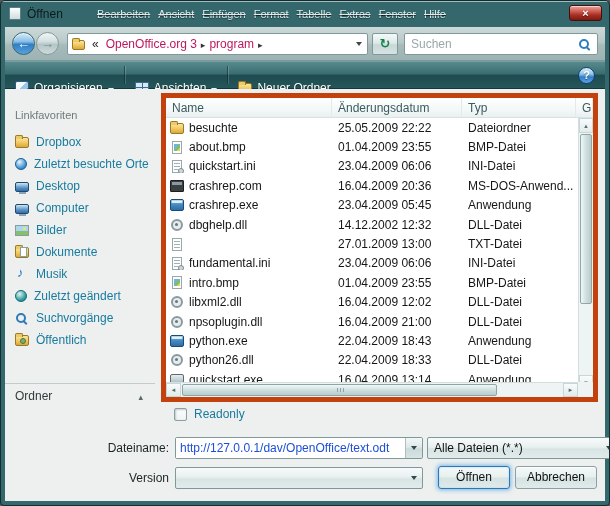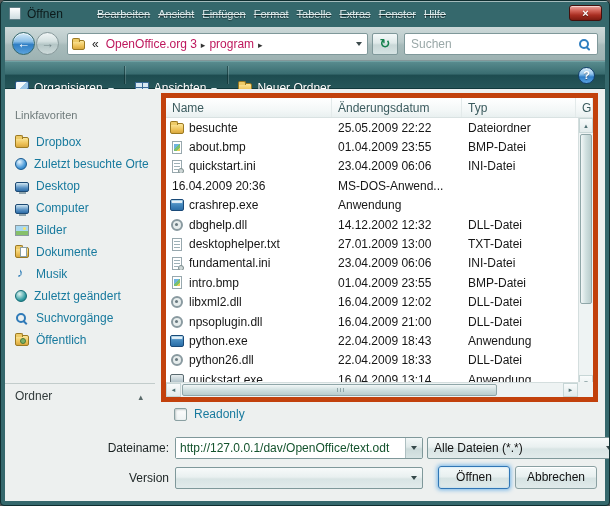--- a/index.html
+++ b/index.html
@@ -183,21 +183,21 @@
   
   .readonly-row { position:absolute; left:169px; top:318px; display:flex; align-items:center; gap:7px; }
   .checkbox { width:13px; height:13px; background:linear-gradient(#fdfdfd,#eef3f3);
     border:1px solid #8aa0a2; border-radius:2px; box-shadow:inset 1px 1px 2px rgba(90,110,112,.35); }
   .readonly-label { color:#187a9e; }
   .field-label { position:absolute; width:164px; text-align:right; color:#1c2424; }
   .filename-label { top:352px; left:0; }
   .version-label { top:382px; left:0; }
   .filename-combo { position:absolute; left:170px; top:348px; width:248px; height:22px; display:flex;
     background:#fff; border:1px solid #7f989a; border-radius:2px; }
-  .filename-input { flex:1; border:0; outline:0; font:inherit; padding:0 4px; color:#14532d; min-width:0; }
+  .filename-input { flex:1; border:0; outline:0; font:inherit; padding:0 4px; color:#1d4ed8; min-width:0; }
   .combo-drop { width:17px; border-left:1px solid #aebfc1; flex:none;
     background:linear-gradient(#f2f7f7,#dfe9e9 45%,#cbdada 55%,#d8e4e4);
     display:flex; align-items:center; justify-content:center; }
   .combo-drop::before, .combo-arrow::before { content:""; border-left:3.5px solid transparent;
     border-right:3.5px solid transparent; border-top:4px solid #35484a; }
   .glass-combo { position:absolute; height:22px; border:1px solid #7f989a; border-radius:2px;
     background:linear-gradient(#f7fafa,#e9f0f0 45%,#d8e4e4 55%,#e2ebeb);
     display:flex; align-items:center; }
   .filetype-combo { left:422px; top:348px; width:191px; }
   .version-combo { left:170px; top:378px; width:248px; }
@@ -379,48 +379,52 @@
             <div class="cell name">
               <span class="ic ini-file-icon"></span>
               <span>quickstart.ini</span>
             </div>
             <div class="cell">23.04.2009 06:06</div>
             <div class="cell">INI-Datei</div>
             <div class="cell"></div>
           </div>
 
           <div class="row">
+            <div class="cell name">
+              <span class="ic msdos-file-icon"></span>
+              <span>crashrep.com</span>
+            </div>
             <div class="cell">16.04.2009 20:36</div>
             <div class="cell">MS-DOS-Anwend...</div>
             <div class="cell"></div>
           </div>
 
           <div class="row">
             <div class="cell name">
               <span class="ic exe-file-icon"></span>
               <span>crashrep.exe</span>
             </div>
+            <div class="cell">23.04.2009 05:45</div>
             <div class="cell">Anwendung</div>
             <div class="cell"></div>
           </div>
 
           <div class="row">
             <div class="cell name">
               <span class="ic dll-file-icon"></span>
               <span>dbghelp.dll</span>
             </div>
             <div class="cell">14.12.2002 12:32</div>
             <div class="cell">DLL-Datei</div>
             <div class="cell"></div>
           </div>
 
           <div class="row">
             <div class="cell name">
               <span class="ic txt-file-icon"></span>
-              <span>desktophelper.txt</span>
             </div>
             <div class="cell">27.01.2009 13:00</div>
             <div class="cell">TXT-Datei</div>
             <div class="cell"></div>
           </div>
 
           <div class="row">
             <div class="cell name">
               <span class="ic ini-file-icon"></span>
               <span>fundamental.ini</span>

